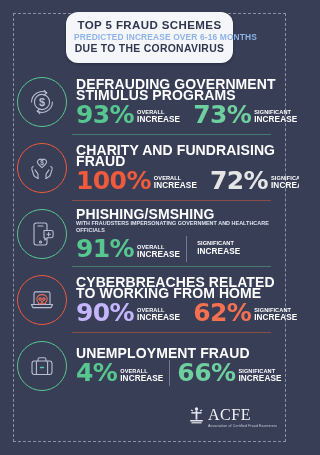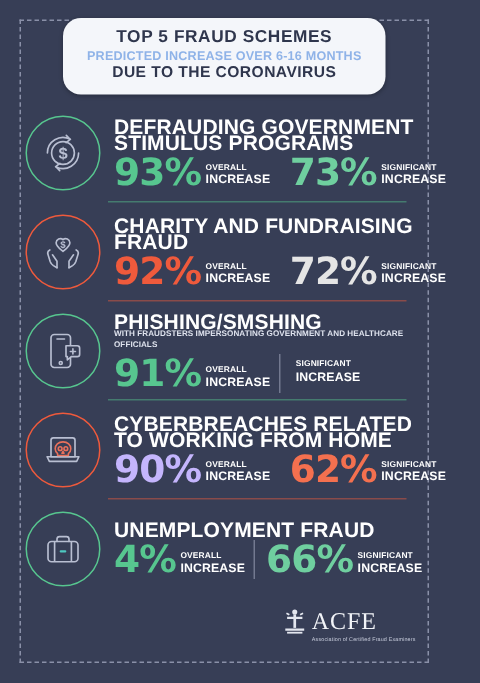--- a/index.html
+++ b/index.html
@@ -33,21 +33,21 @@
     z-index: 1;
     width: 299px;
     height: 455px;
     padding: 0 14px;
   }
 
   
   #header-card {
     position: relative;
     margin: 12px auto 0;
-    width: 215px;
+    width: 167px;
     background: #f4f6fa;
     border-radius: 12px;
     padding: 7px 8px 8px;
     text-align: center;
     box-shadow: 0 1px 3px rgba(0,0,0,.28);
   }
   #header-card .l1 {
     font-size: 11.5px;
     font-weight: bold;
     letter-spacing: .4px;
@@ -254,21 +254,21 @@
             <path d="M13 27.5v-4.4l-3-4.2"></path>
             <path d="M21 27.5v-4.4l3-4.2"></path>
           </g>
           <text x="17" y="14.4" font-size="6.5" font-weight="bold" fill="#b9bfd2" text-anchor="middle" font-family="'Liberation Sans',sans-serif">$</text>
         </svg>
       </div>
       <div class="content">
         <div class="scheme-title">CHARITY AND FUNDRAISING FRAUD</div>
         <div class="stats">
           <div class="stat">
-            <span class="pct" style="color: rgb(239, 90, 60);">92%</span>
+            <span class="pct" style="color: rgb(239, 90, 60);">100%</span>
             <span class="stat-lbl">
               <span class="t1">OVERALL</span>
               <span class="t2">INCREASE</span>
             </span>
           </div>
           <div class="vbar"></div>
           <div class="stat">
             <span class="pct" style="color: #e5e5e5;">72%</span>
             <span class="stat-lbl">
               <span class="t1">SIGNIFICANT</span>

